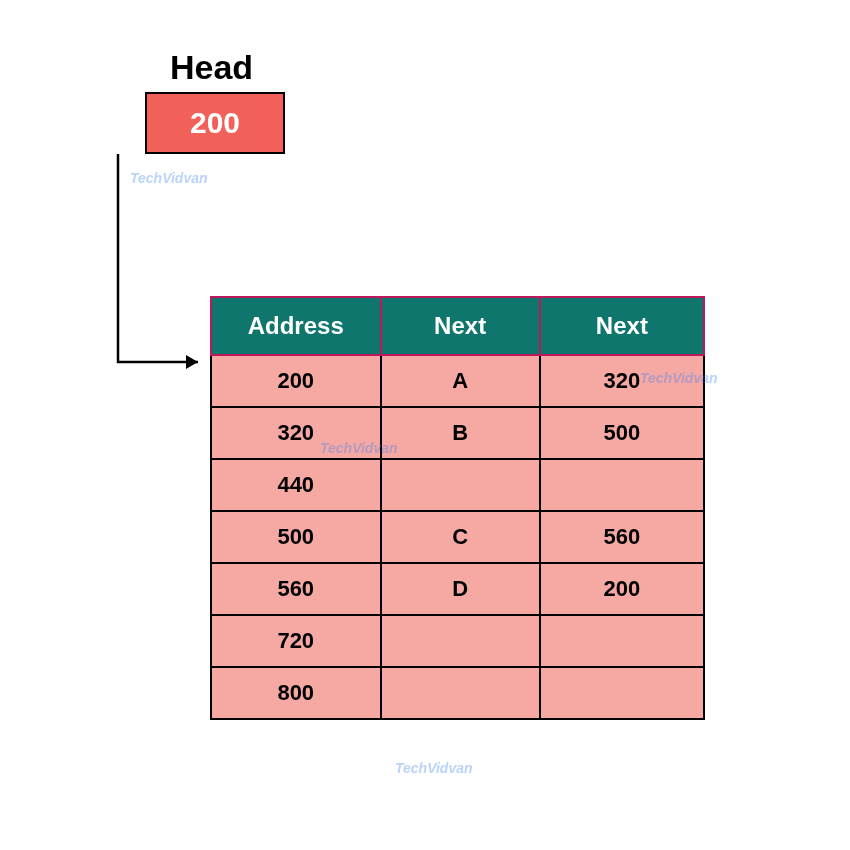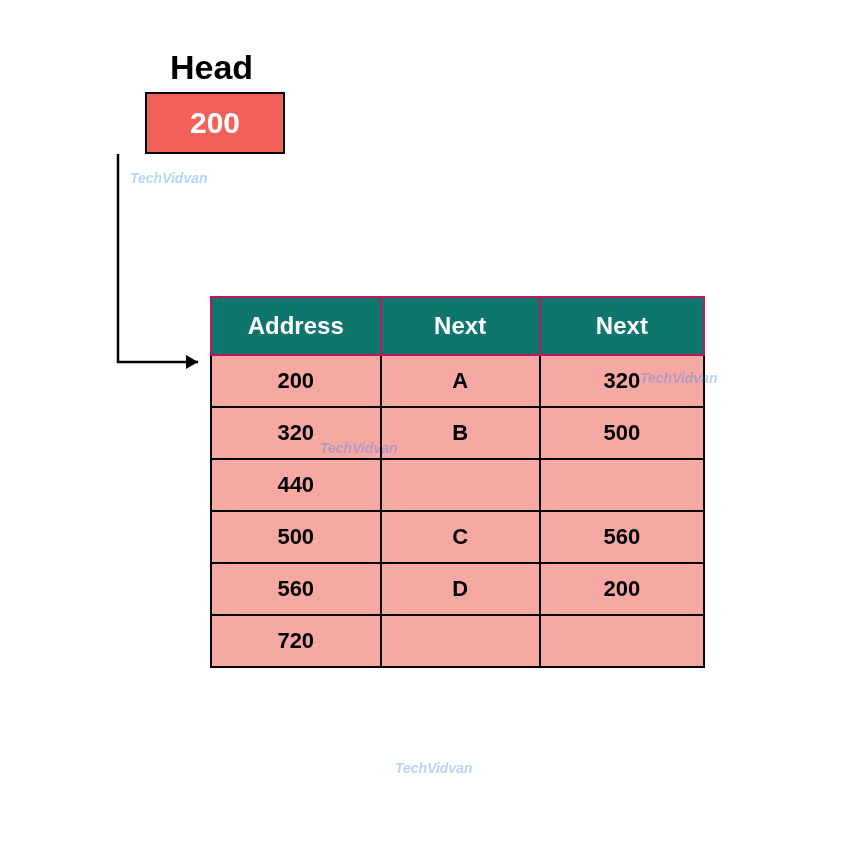--- a/index.html
+++ b/index.html
@@ -126,19 +126,24 @@
     <tr>
       <td>560</td>
       <td>D</td>
       <td>200</td>
     </tr>
     <tr>
       <td>720</td>
       <td></td>
       <td></td>
     </tr>
+    <tr>
+      <td>800</td>
+      <td></td>
+      <td></td>
+    </tr>
   </tbody>
 </table>
 
 <div class="watermark" style="left:130px; top:170px;">TechVidvan</div>
 <div class="watermark" style="left:640px; top:370px;">TechVidvan</div>
 <div class="watermark" style="left:320px; top:440px;">TechVidvan</div>
 <div class="watermark" style="left:395px; top:760px;">TechVidvan</div>
 
 </body></html>

